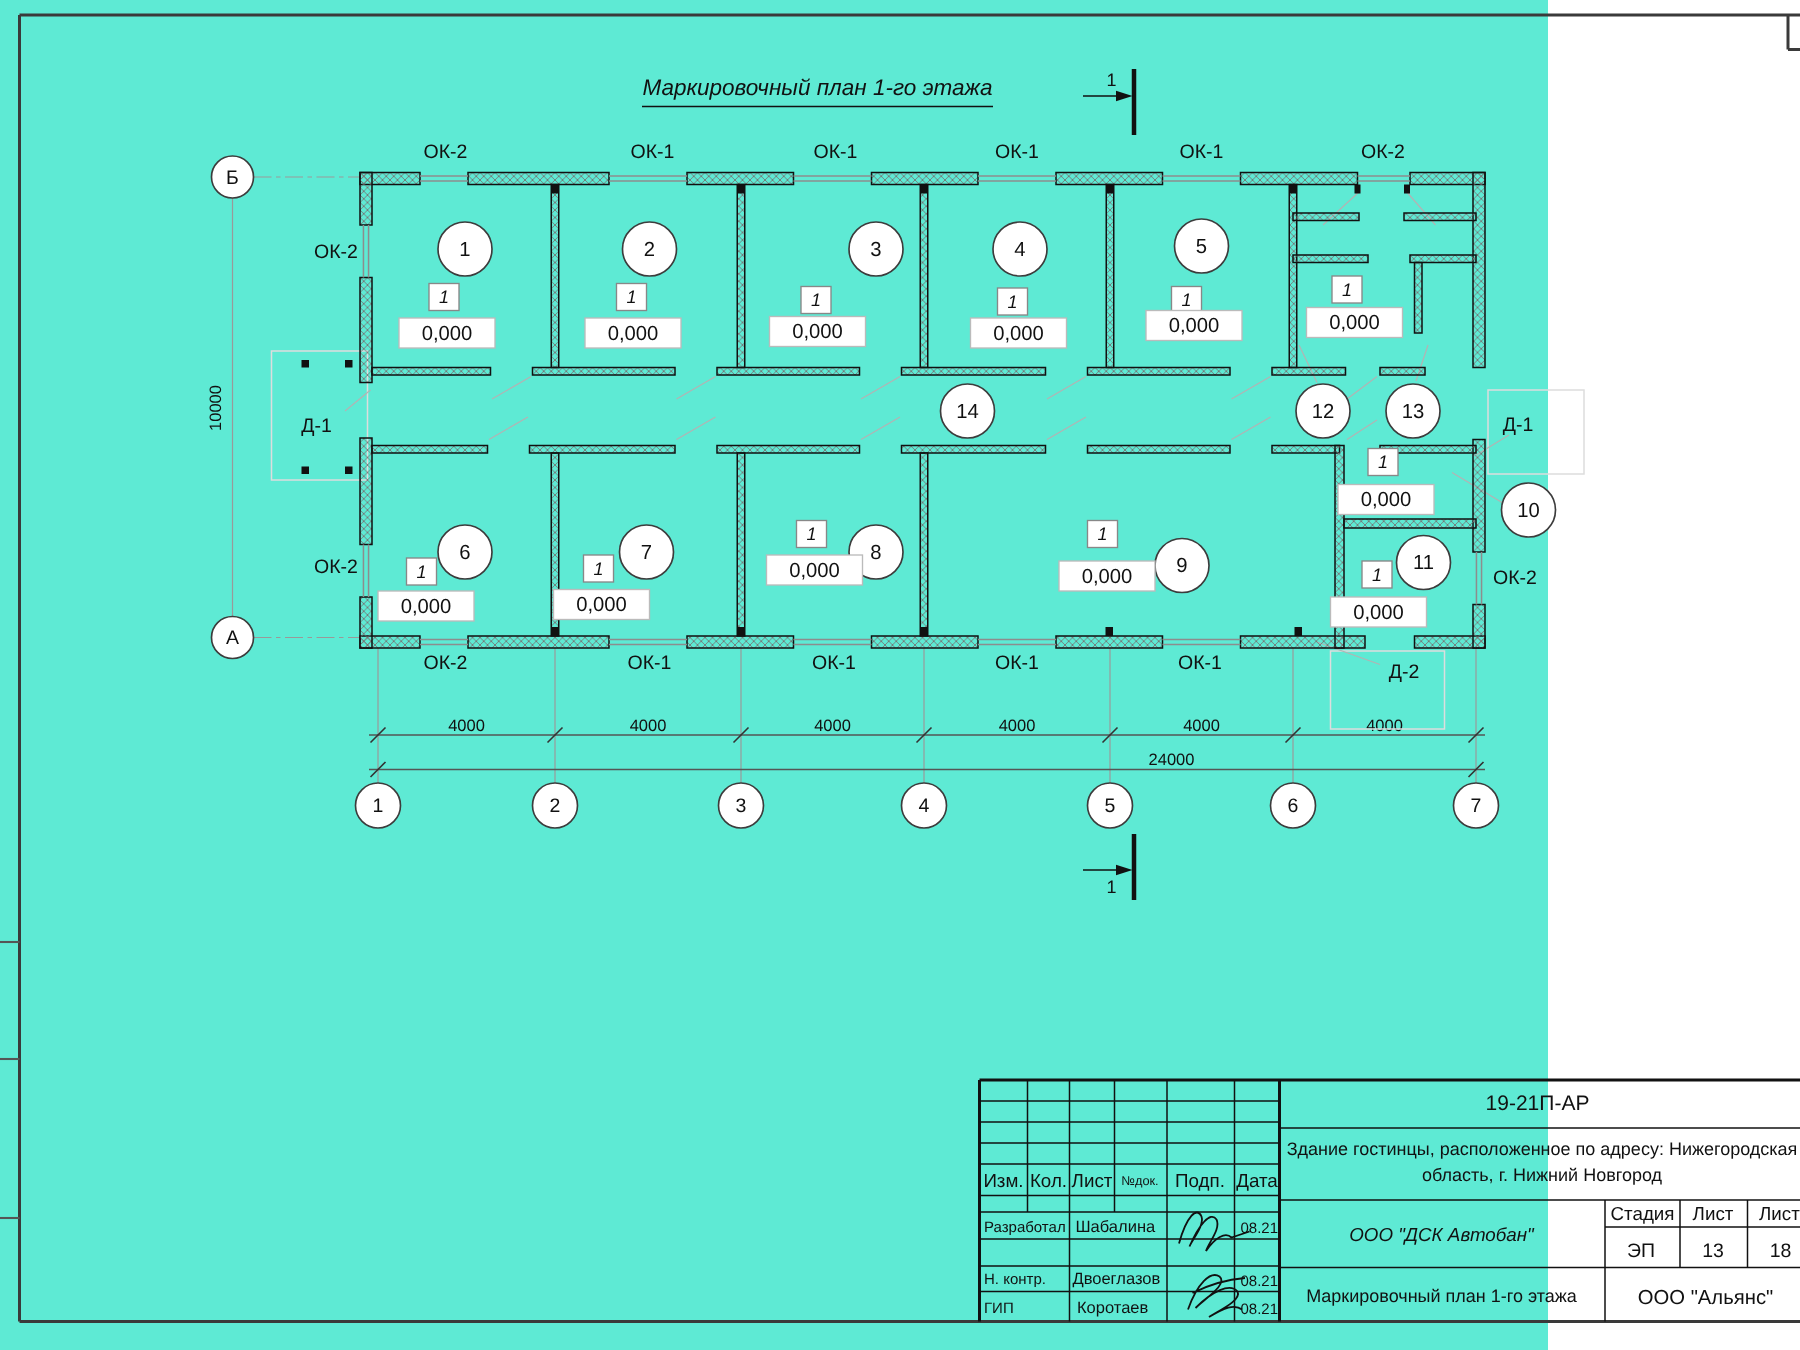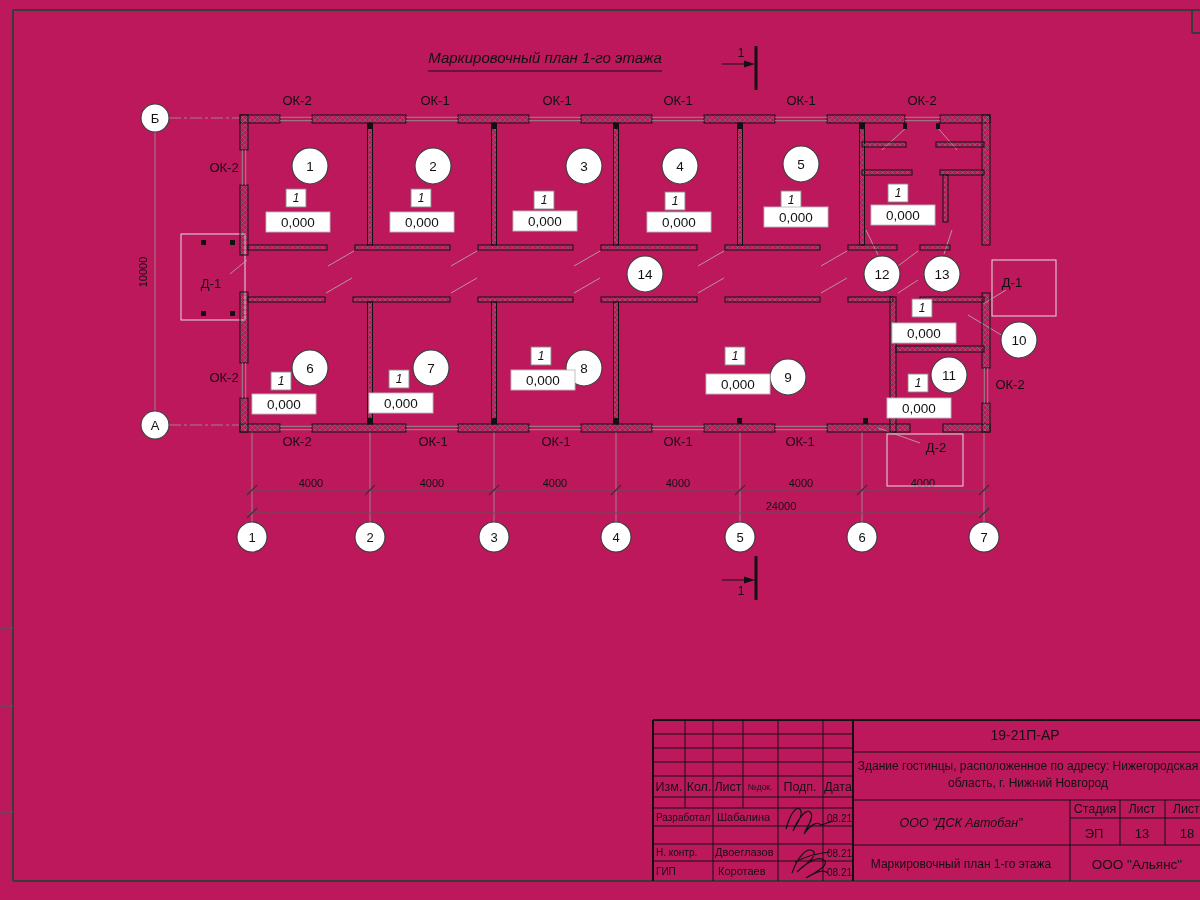--- a/index.html
+++ b/index.html
@@ -1,16 +1,16 @@
 <!DOCTYPE html>
 <html><head>
 <meta charset="utf-8">
 <style>
   html,body{margin:0;padding:0;background:#fff;width:1200px;height:900px;overflow:hidden}
-  .stage{position:relative;width:1200px;height:900px;background:#be185d}
+  .stage{position:relative;width:1032px;height:900px;background:#5eead4}
   svg{position:absolute;left:0;top:0}
   .t{font-family:"Liberation Sans",sans-serif;fill:#111}
   .it{font-style:italic}
   .wall{fill:url(#hatch);stroke:#111;stroke-width:1}
   .mark{fill:#111}
   .win{stroke:#8d8d8d;stroke-width:1;fill:none}
   .thin{stroke:#999;stroke-width:.8;fill:none}
   .lead{stroke:#b3b3b3;stroke-width:.8;fill:none}
   .dim{stroke:#555;stroke-width:.9;fill:none}
   .tick{stroke:#333;stroke-width:1.1}

